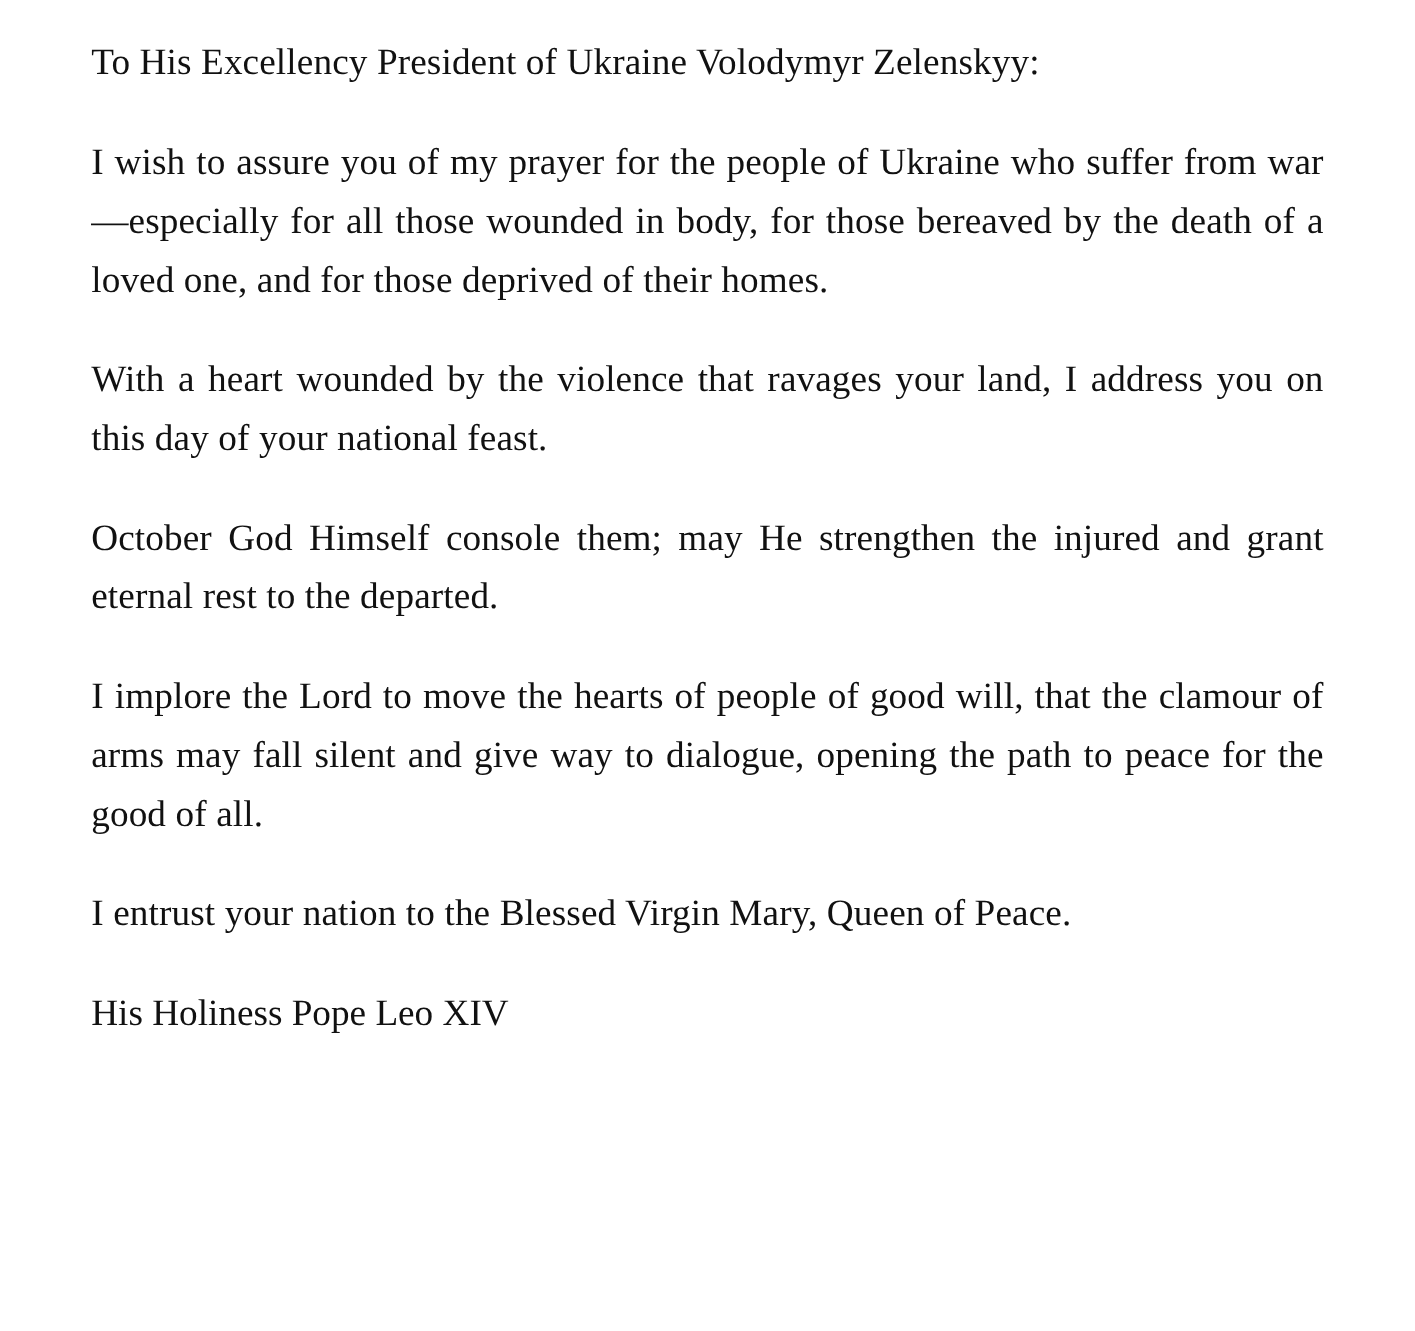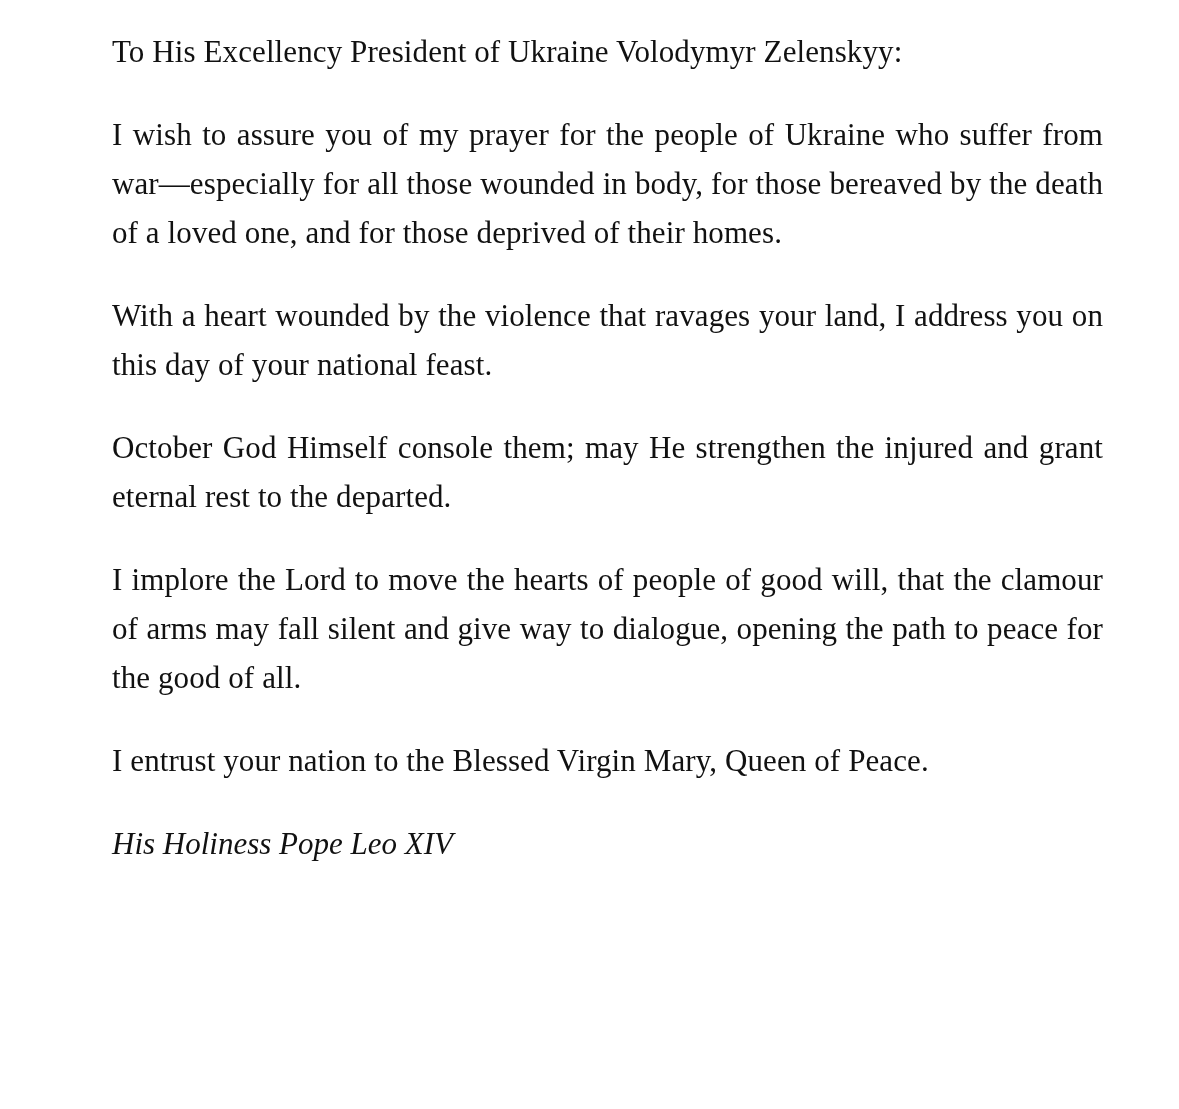--- a/index.html
+++ b/index.html
@@ -11,21 +11,21 @@
     width: 1179px;
     height: 1109px;
     font-family: "Liberation Serif", "DejaVu Serif", serif;
     color: #111111;
     -webkit-font-smoothing: antialiased;
   }
   .page {
     box-sizing: border-box;
     width: 1179px;
     min-height: 1109px;
-    padding: 28px 76px 20px 112px;
+    padding: 28px 76px 20px 76px;
     background: #ffffff;
   }
   .letter {
     display: block;
   }
   .para {
     font-size: 31px;
     line-height: 1.58;
     margin: 0 0 34px 0;
     text-align: justify;
@@ -38,21 +38,20 @@
   }
   
   .para.single {
     text-align: left;
   }
   .signature {
     font-size: 31px;
     line-height: 1.58;
     margin: 0;
     text-align: left;
-    font-style: italic;
   }
 </style>
 </head>
 <body>
 
 <div class="page">
   <article class="letter">
 
     <p class="para single">To His Excellency President of Ukraine Volodymyr Zelenskyy:</p>
 

